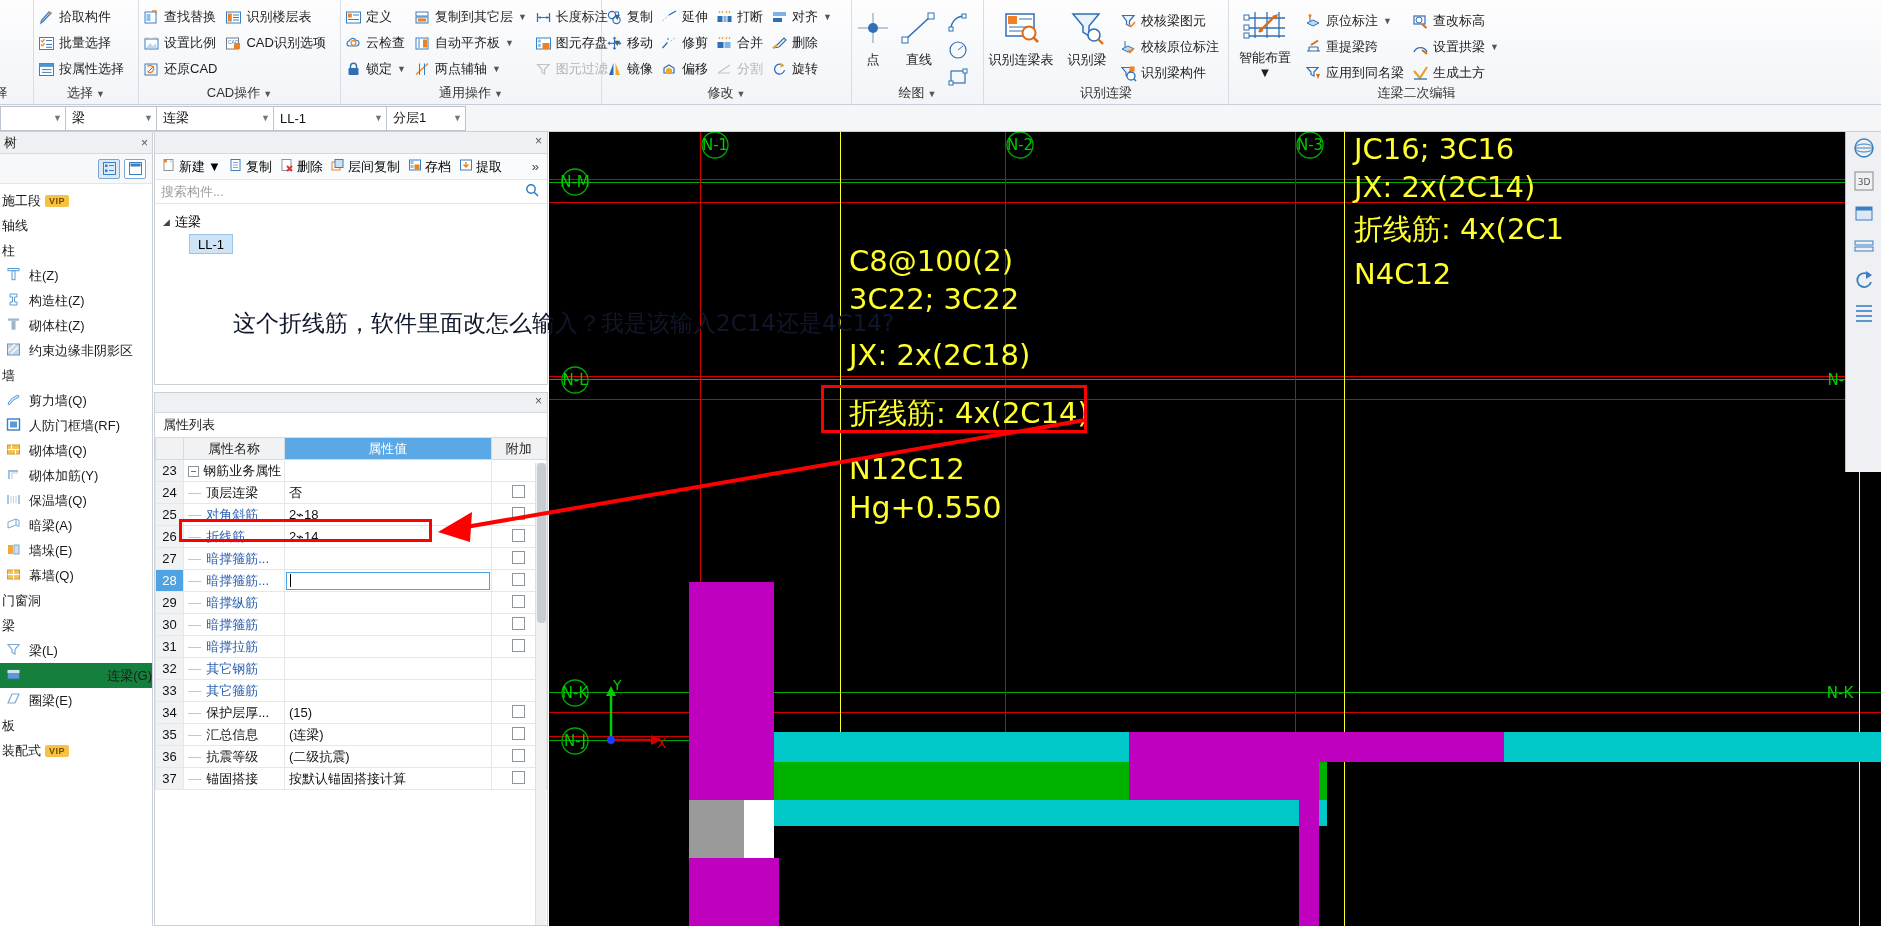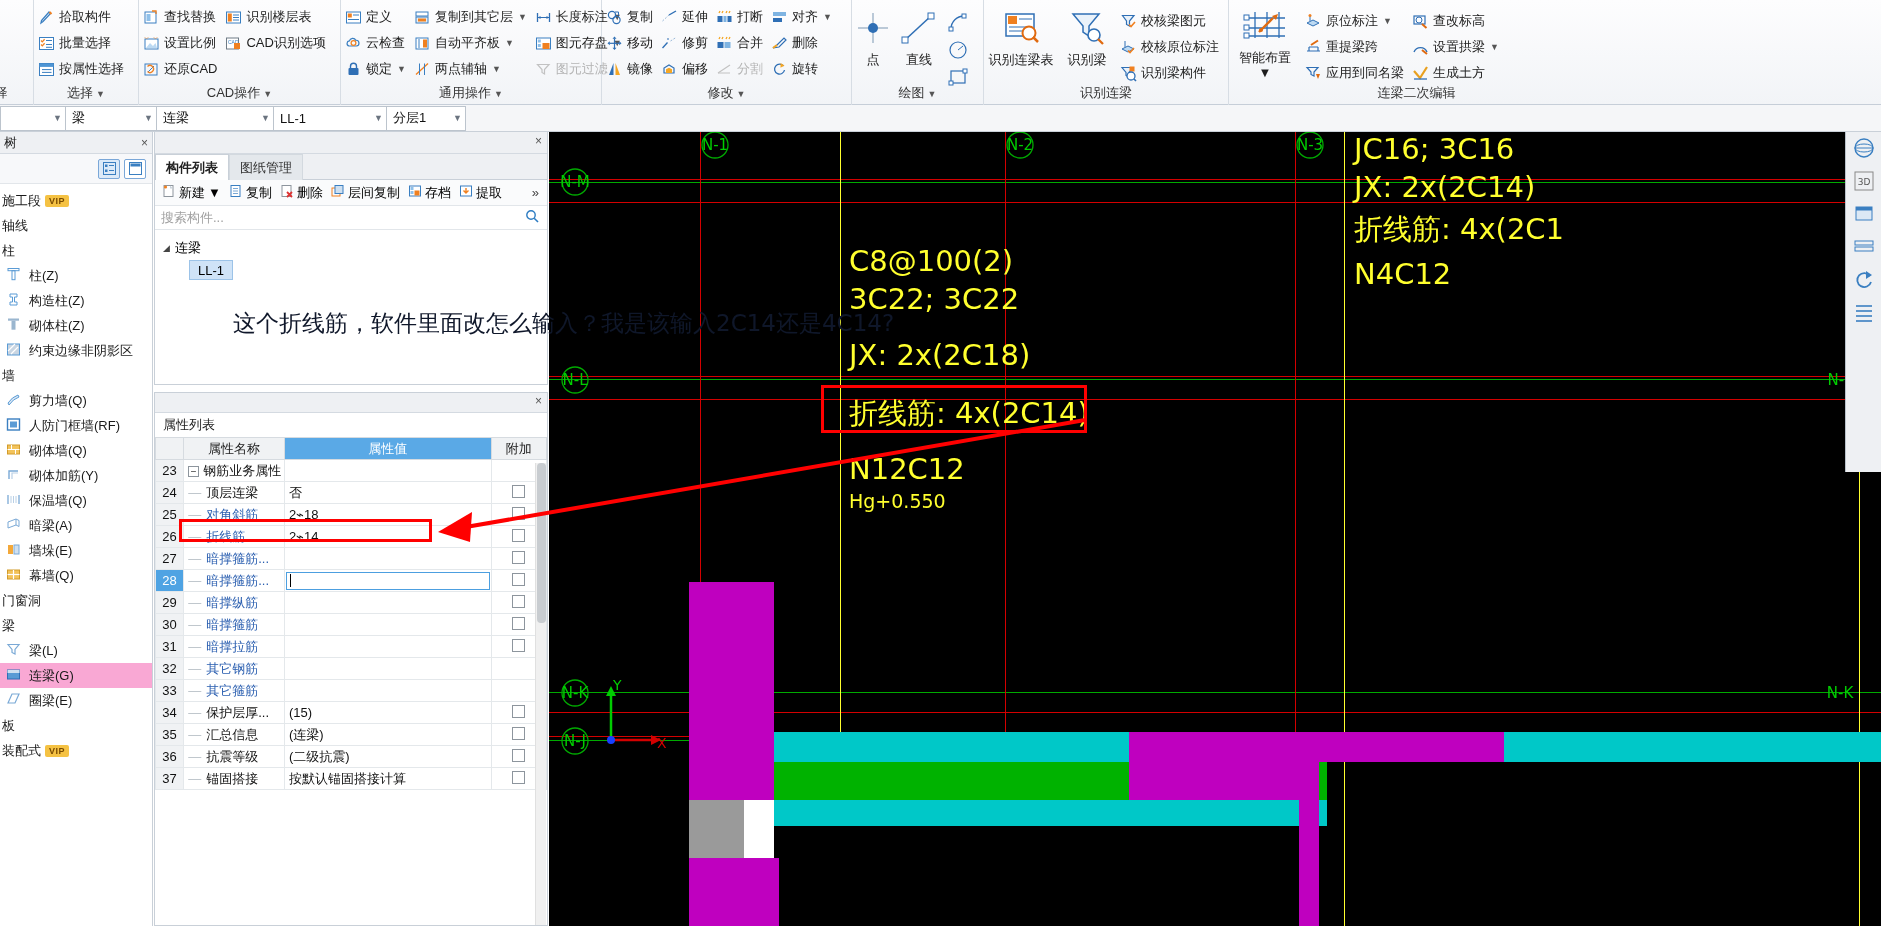--- a/index.html
+++ b/index.html
@@ -82,21 +82,21 @@
   }
   .tbtn {
     width:22px;height:20px;border:1px solid #7aa7d8;border-radius:2px;background:#fff;
     display:flex;align-items:center;justify-content:center;cursor:pointer;
   }
   .tbtn.sel { background:#dceaf8; }
   .tree { padding-top: 4px; font-size: 13px; color:#1a1a1a; }
   .tnode { display:flex; align-items:center; height:25px; padding-left:2px; white-space:nowrap; }
   .tnode.cat { padding-left: 2px; font-size:13px; }
   .tnode.leaf { padding-left: 6px; gap:6px; }
-  .tnode.active { background:#f9a8d4; }
+  .tnode.active { background:#15803d;justify-content:space-between; }
   .vip {
     background:#f5c243; color:#7a4b00; font-size:9px; font-weight:bold;
     padding:1px 4px; border-radius:2px; margin-left:4px; letter-spacing:.5px;
   }
 
   
   .complist {
     position:absolute; left:154px; top:132px; width:394px; height:253px;
     background:#fff; border:1px solid #c9d0d8; border-top:none;
   }
@@ -964,24 +964,20 @@
         <span>装配式</span>
         <span class="vip">VIP</span>
       </div>
     </div>
   </div>
 
   <div class="complist">
     <div class="cl-head">
       <span class="x">×</span>
     </div>
-    <div class="tabs">
-      <div class="tab active">构件列表</div>
-      <div class="tab inactive">图纸管理</div>
-    </div>
     <div class="cl-toolbar">
       <div class="cl-tb-item">
         <span class="ic" style="width:14px;flex:0 0 14px;">
             <svg width="14" height="14">
               <rect x="2" y="1.5" width="9" height="11" fill="#fff" stroke="#8d959d"></rect>
               <path d="M8 1.5 l3 3 h-3 Z" fill="#c9d2da"></path>
               <circle cx="3.5" cy="3" r="1.6" fill="#f08020"></circle>
             </svg>
           </span>
         <span>新建</span>
@@ -1284,21 +1280,21 @@
         <text x="12" y="10" font-size="14" fill="#00cc00" font-family="DejaVu Sans">Y</text>
         <text x="56" y="68" font-size="14" fill="#d40000" font-family="DejaVu Sans">X</text>
       </svg>
     </div>
 
     <div class="cadtxt" style="left:300px; top:112px; font-size:29px;">C8@100(2)</div>
     <div class="cadtxt" style="left:300px; top:150px; font-size:29px;">3C22; 3C22</div>
     <div class="cadtxt" style="left:300px; top:206px; font-size:29px;">JX: 2x(2C18)</div>
     <div class="cadtxt" style="left:300px; top:262px; font-size:29px;">折线筋: 4x(2C14)</div>
     <div class="cadtxt" style="left:300px; top:320px; font-size:29px;">N12C12</div>
-    <div class="cadtxt" style="left:300px; top:358px; font-size:19px;">Hg+0.550</div>
+    <div class="cadtxt" style="left:300px; top:358px; font-size:30px;">Hg+0.550</div>
     <div class="cadtxt" style="left:805px; top:0px; font-size:29px;">JC16; 3C16</div>
     <div class="cadtxt" style="left:805px; top:38px; font-size:29px;">JX: 2x(2C14)</div>
     <div class="cadtxt" style="left:805px; top:78px; font-size:29px;">折线筋: 4x(2C1</div>
     <div class="cadtxt" style="left:805px; top:125px; font-size:29px;">N4C12</div>
 
     <div class="redbox" style="left:272px; top:253px; width:266px; height:48px;"></div>
 
     <div class="vtool">
       <div class="vtbtn">
         <svg width="24" height="24">

